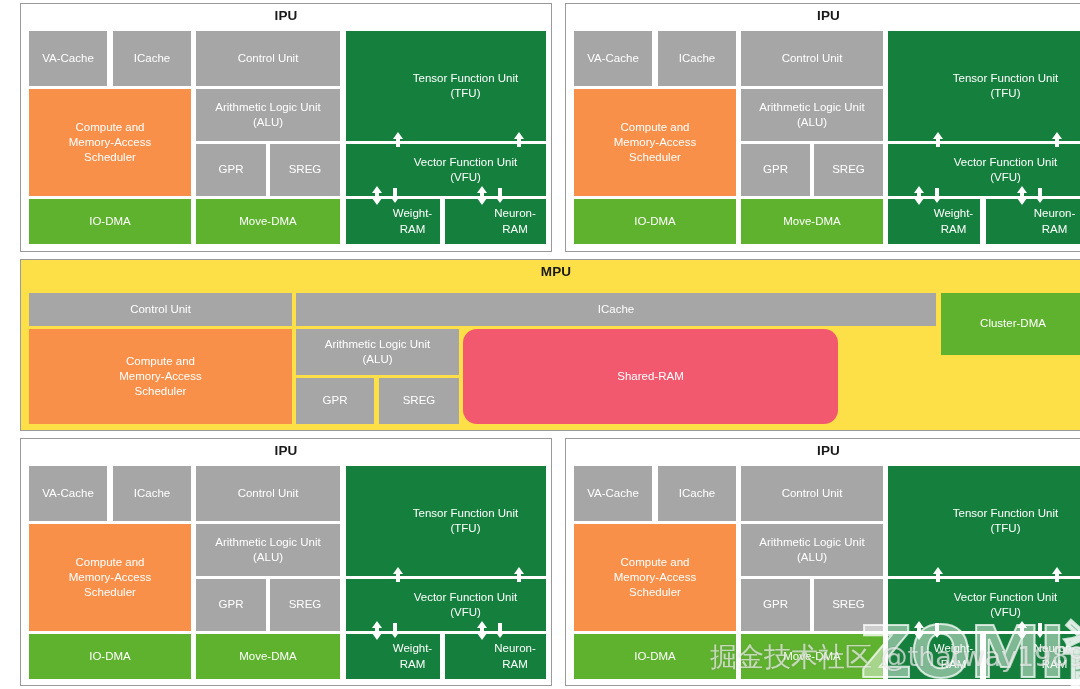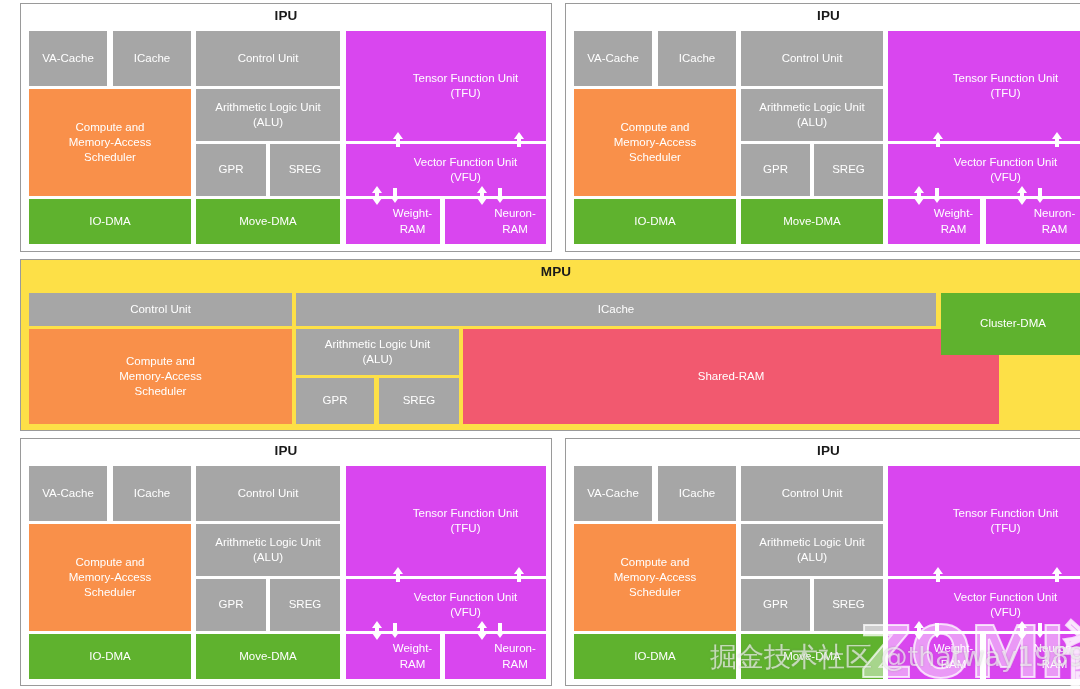--- a/index.html
+++ b/index.html
@@ -45,21 +45,21 @@
     text-align: center;
     color: #ffffff;
     font-size: 11.5px;
     line-height: 1.32;
     padding: 1px 3px;
     white-space: pre-line;
   }
   .gray   { background: #a6a6a6; }
   .orange { background: #f9904a; }
   .green  { background: #5fb22e; }
-  .blue   { background: #d946ef; padding-left: 42px; }
+  .blue   { background: #15803d; padding-left: 42px; }
   .pink   { background: #f2596f; }
 
   
   .mpu-panel { background: #fde047; }
   
   .arrow-bi {
     position: absolute;
     width: 12px;
     pointer-events: none;
   }
@@ -225,21 +225,21 @@
 
   <div class="blk gray" style="left:8px;  top:33px;  width:263px; height:33px;">Control Unit</div>
   <div class="blk gray" style="left:275px;top:33px;  width:640px; height:33px;">ICache</div>
   <div class="blk orange" style="left:8px;  top:69px;  width:263px; height:95px;">Compute and
 Memory-Access
 Scheduler</div>
   <div class="blk gray" style="left:275px;top:69px;  width:163px; height:46px;">Arithmetic Logic Unit
 (ALU)</div>
   <div class="blk gray" style="left:275px;top:118px; width:78px;  height:46px;">GPR</div>
   <div class="blk gray" style="left:358px;top:118px; width:80px;  height:46px;">SREG</div>
-  <div class="blk pink" style="left:442px;top:69px;  width:536px; height:95px;">Shared-RAM</div>
+  <div class="blk pink" style="left:442px;top:69px;  width:375px; height:95px;border-radius:14px;">Shared-RAM</div>
   <div class="blk green" style="left:920px;top:33px;  width:144px; height:62px;">Cluster-DMA</div>
 </div>
 
 <div class="panel" style="left:4px; top:438px; width:532px; height:248px;">
   <div class="panel-title">IPU</div>
 
   <div class="blk gray" style="left:8px;  top:27px;  width:78px;  height:55px;">VA-Cache</div>
   <div class="blk gray" style="left:92px; top:27px; width:78px;  height:55px;">ICache</div>
   <div class="blk gray" style="left:175px;top:27px; width:144px; height:55px;">Control Unit</div>
   <div class="blk gray" style="left:175px;top:85px; width:144px; height:52px;">Arithmetic Logic Unit

